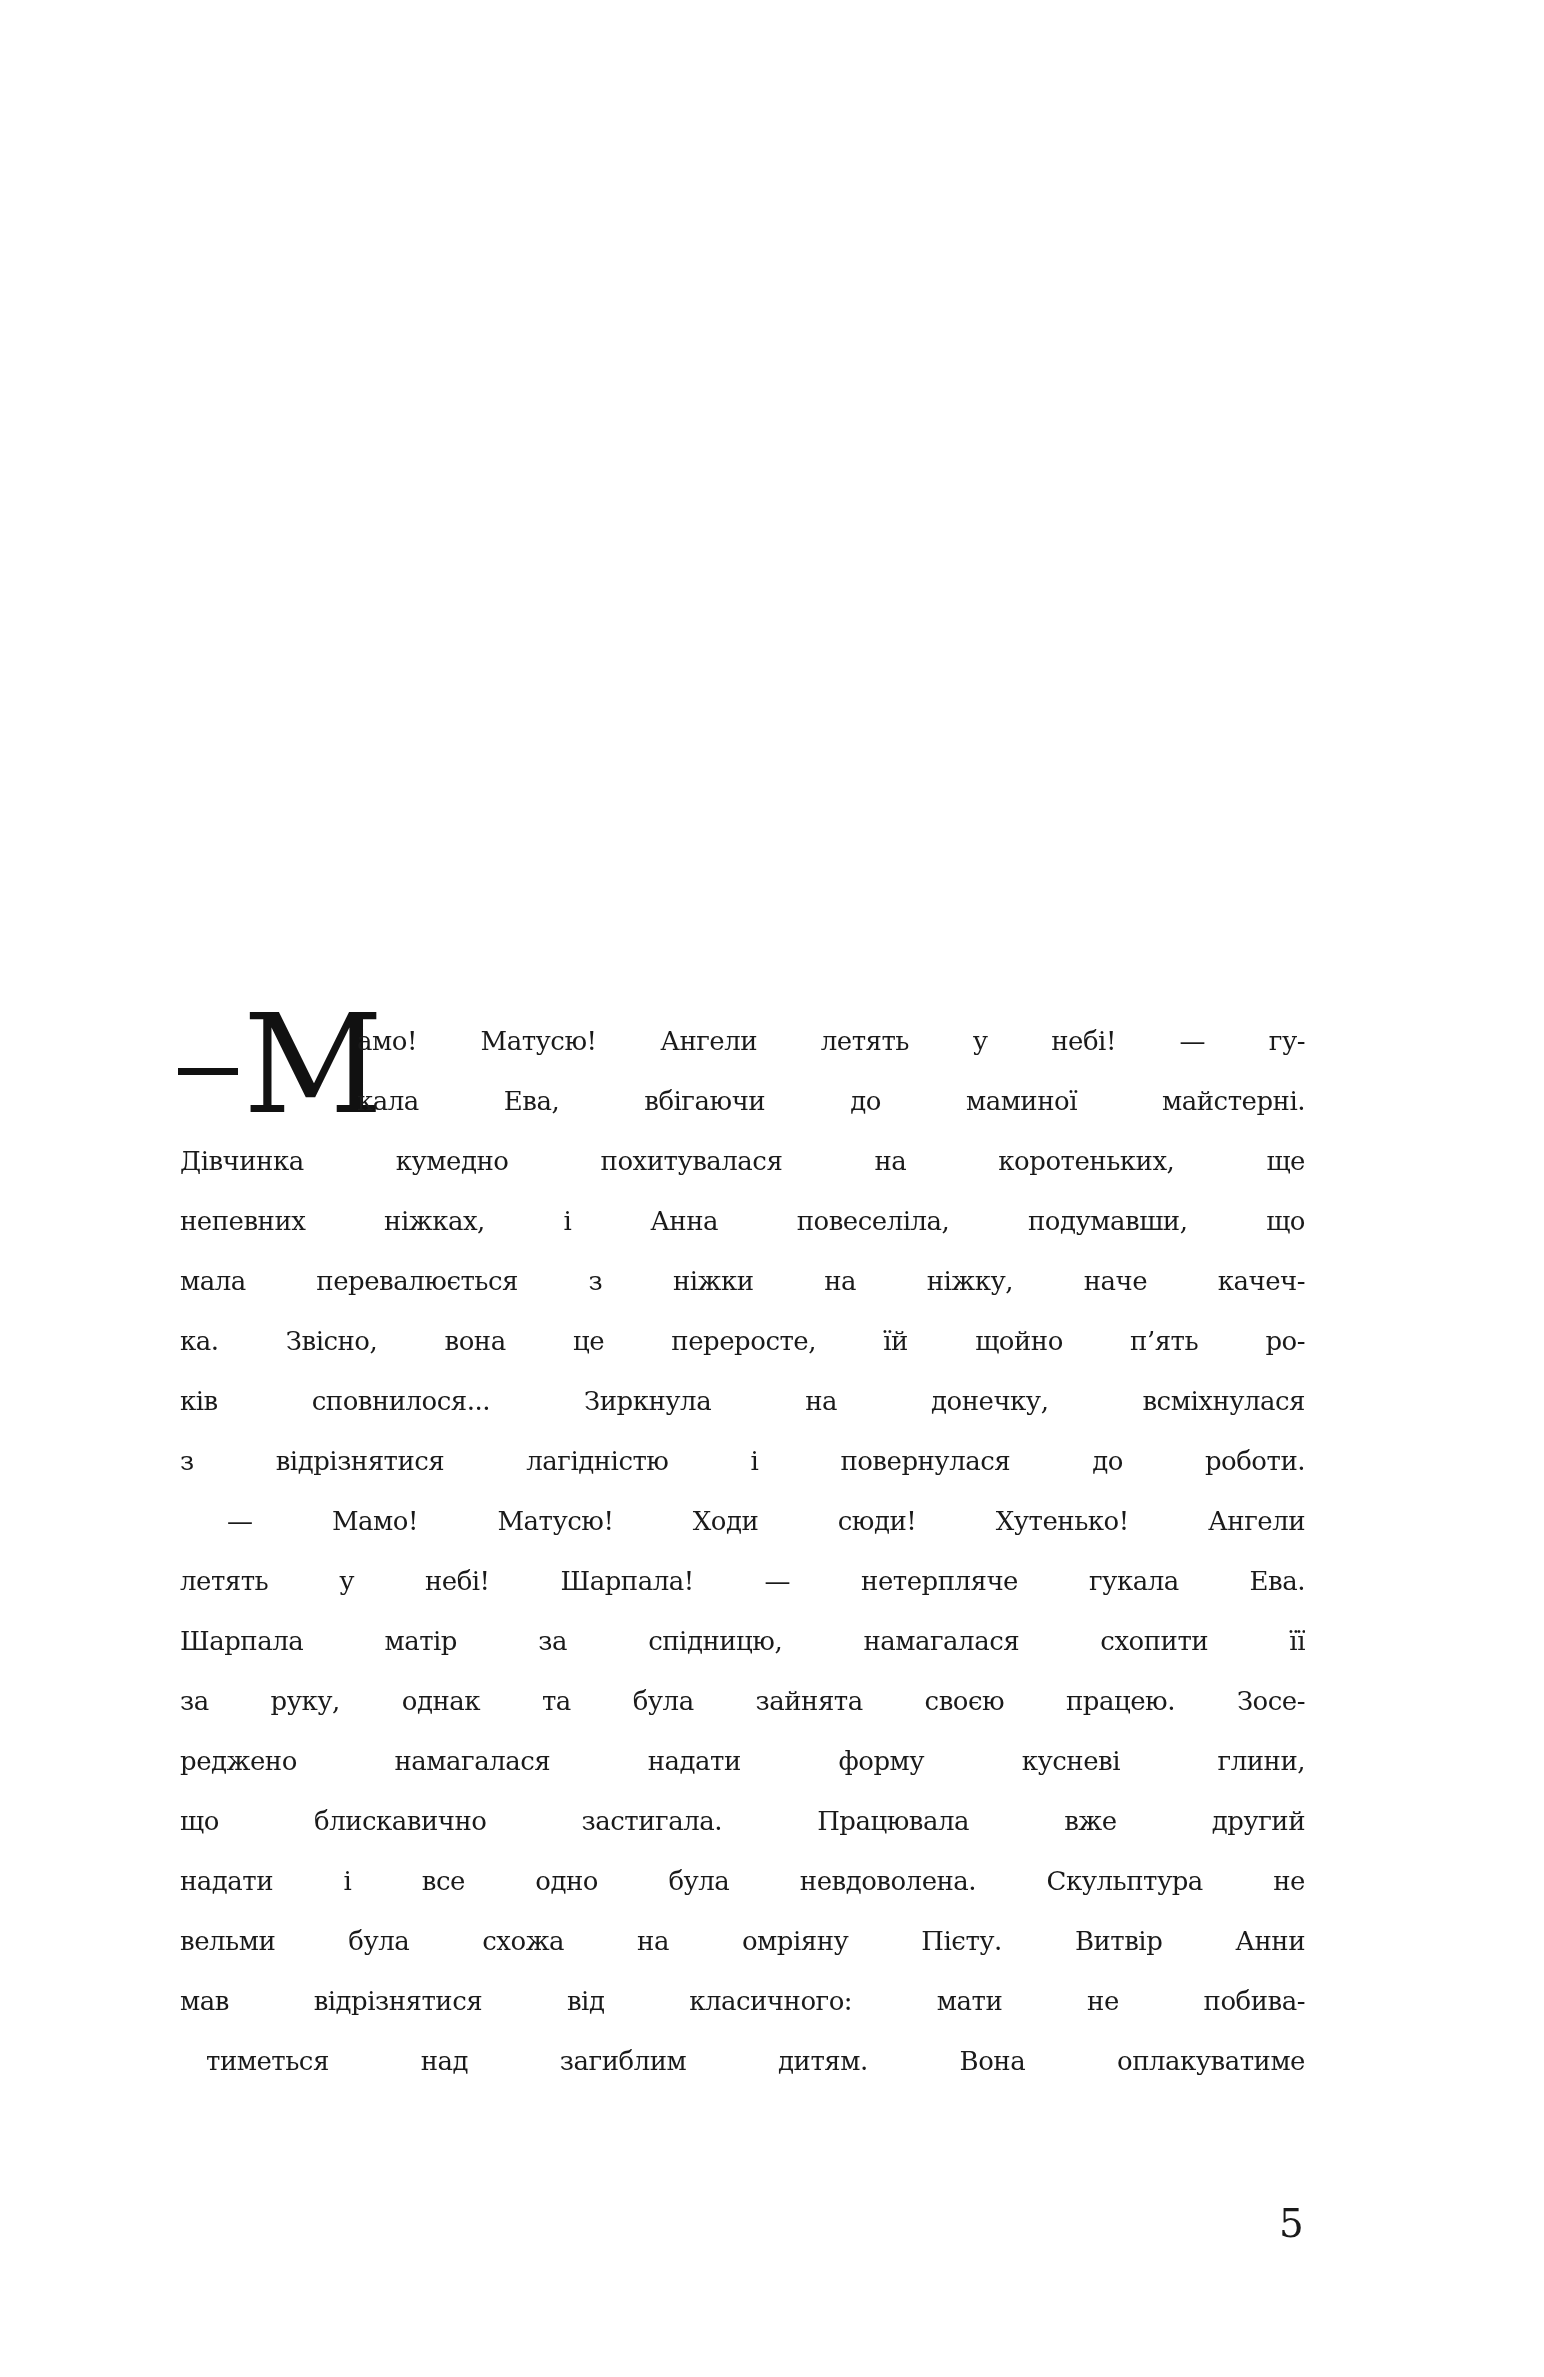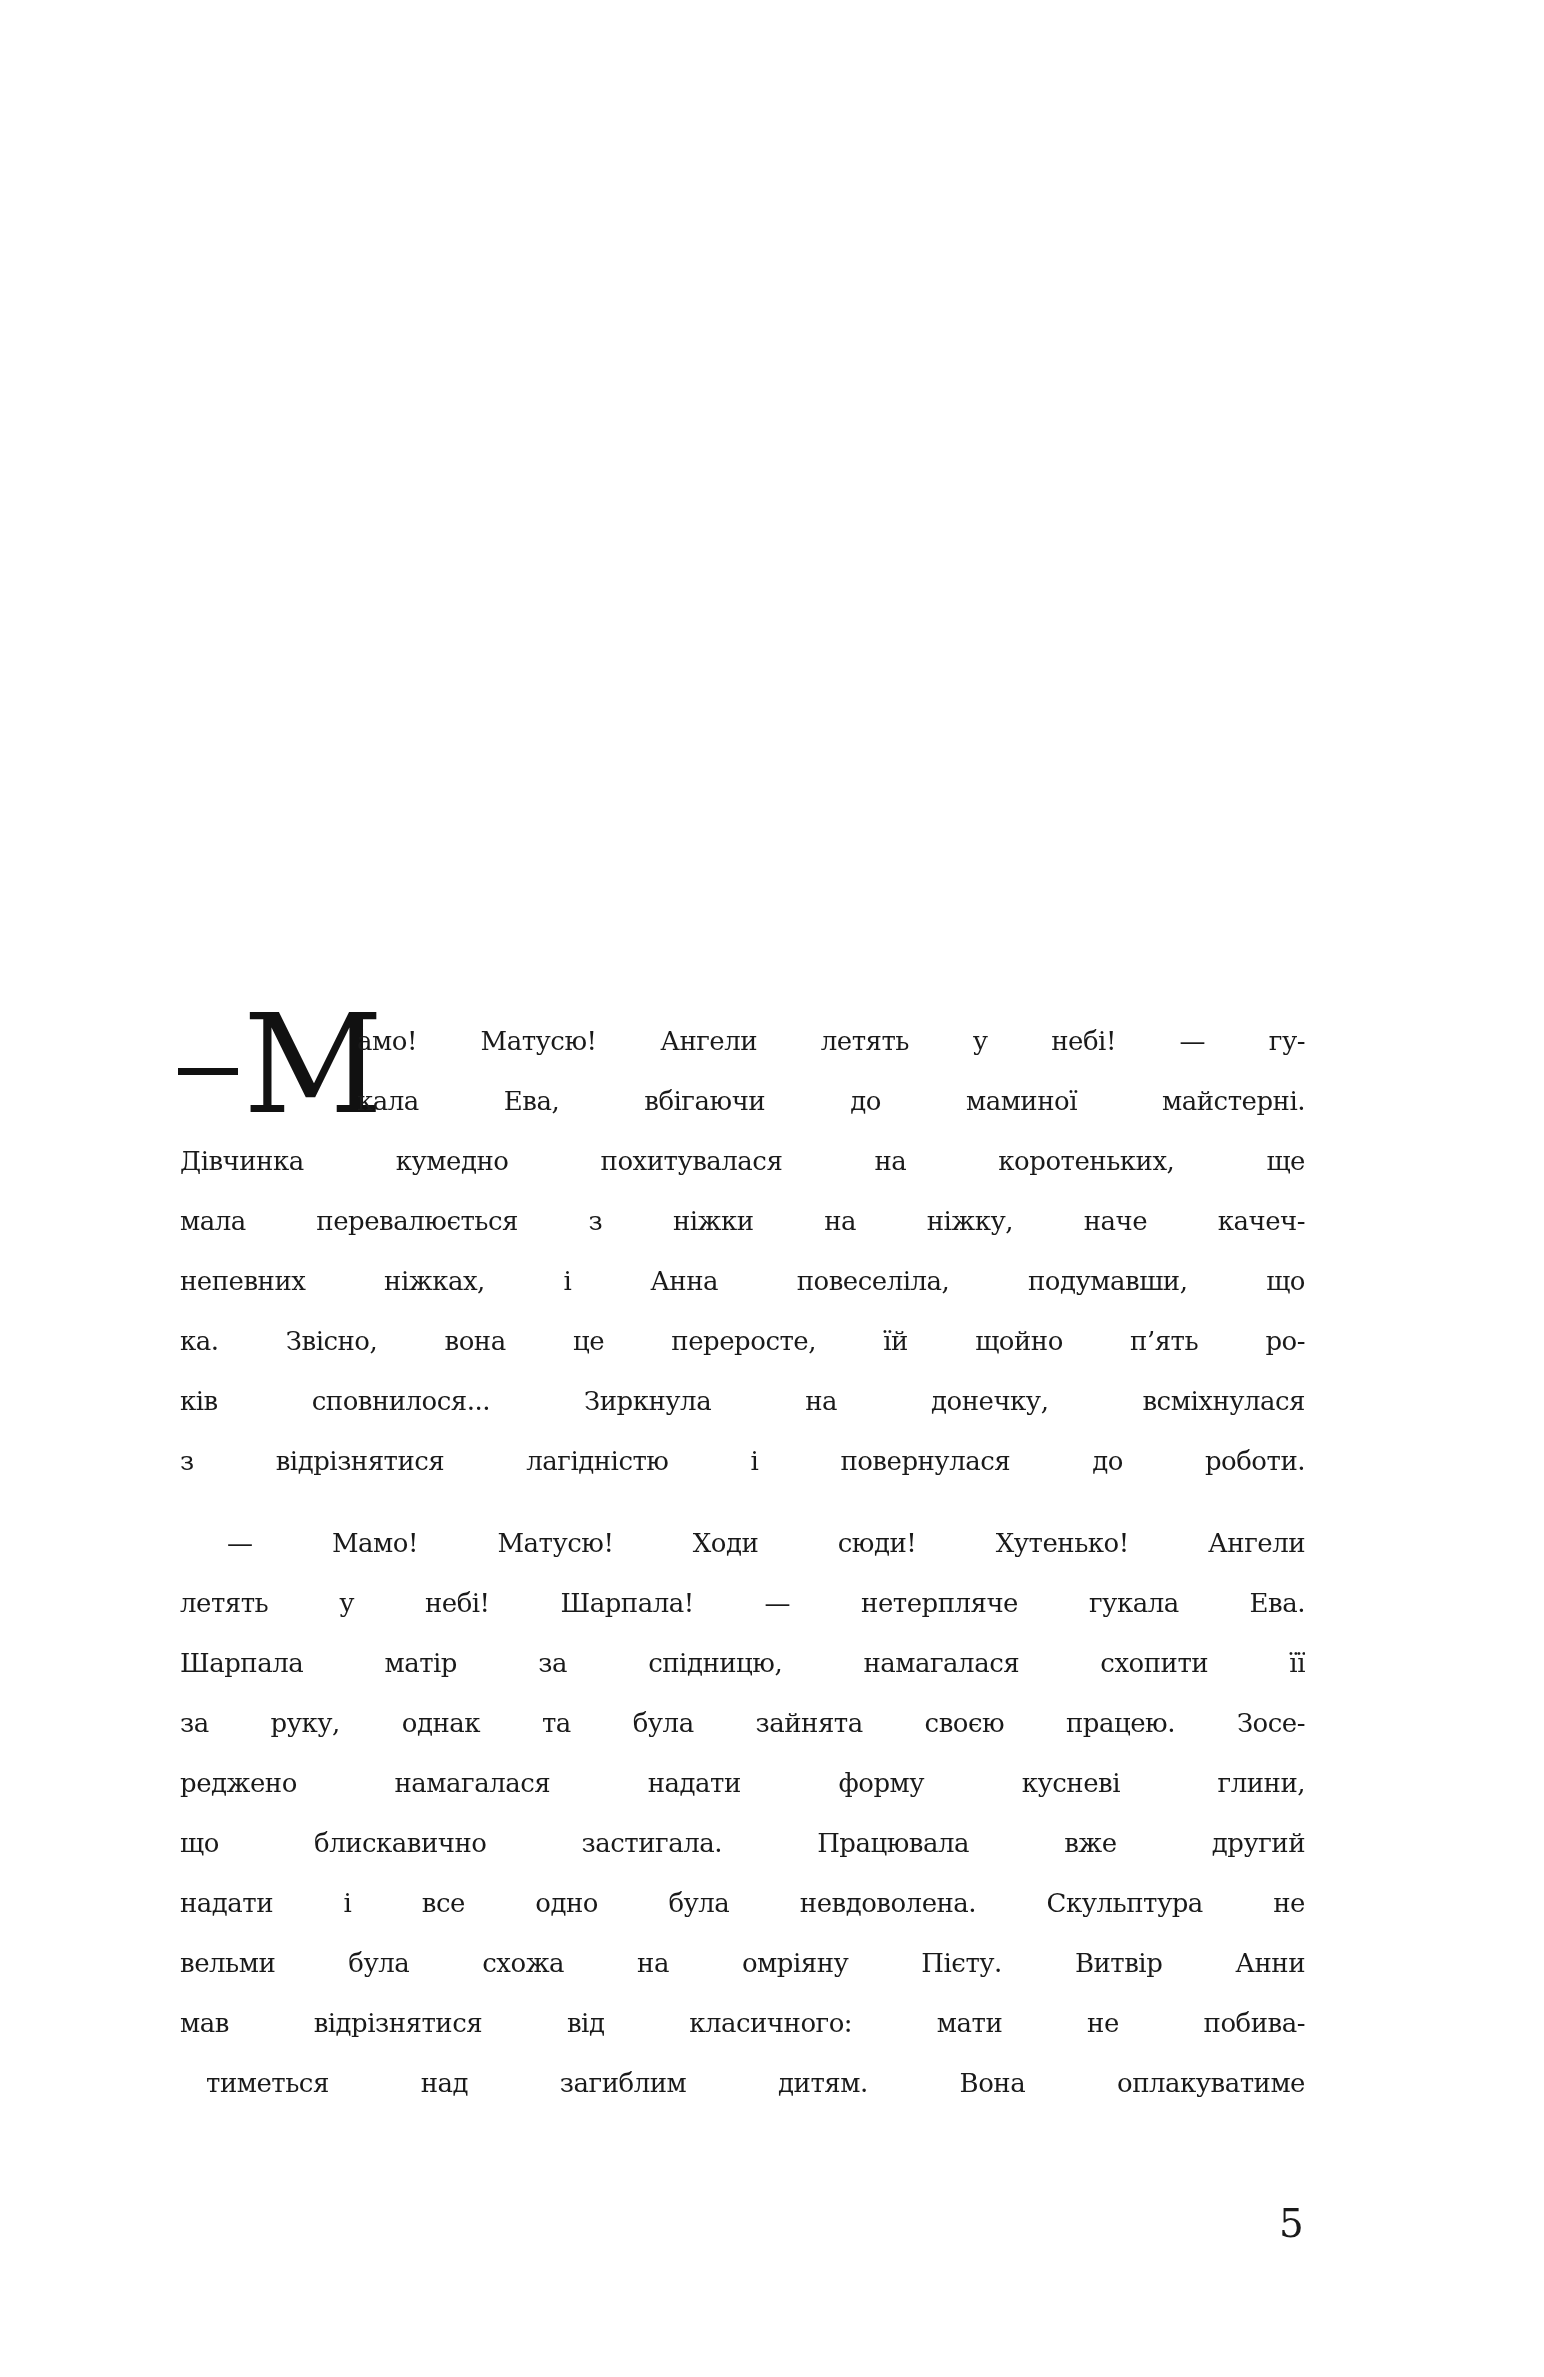--- a/index.html
+++ b/index.html
@@ -40,21 +40,20 @@
       text-align-last: justify;
       -moz-text-align-last: justify;
       display: block;
     }
     .line.last {
       text-align-last: justify;
       margin-left: 26px;
     }
     .line.indent {
       padding-left: 47px;
-      margin-top: 22px;
     }
     .line.dropcap-line {
       padding-left: 177px;
     }
     .line-text {
       display: block;
       width: 100%;
       text-align: justify;
       text-align-last: justify;
       white-space: normal;
@@ -112,24 +111,24 @@
       <div class="line dropcap-line">
           <span class="line-text">амо! Матусю! Ангели летять у небі! — гу-</span>
         </div>
       <div class="line dropcap-line">
           <span class="line-text">кала Ева, вбігаючи до маминої майстерні.</span>
         </div>
       <div class="line">
           <span class="line-text">Дівчинка кумедно похитувалася на коротеньких, ще</span>
         </div>
       <div class="line">
-          <span class="line-text">мала перевалюється з ніжки на ніжку, наче качеч-</span>
+          <span class="line-text">непевних ніжках, і Анна повеселіла, подумавши, що</span>
         </div>
       <div class="line">
-          <span class="line-text">непевних ніжках, і Анна повеселіла, подумавши, що</span>
+          <span class="line-text">мала перевалюється з ніжки на ніжку, наче качеч-</span>
         </div>
       <div class="line">
           <span class="line-text">ка. Звісно, вона це переросте, їй щойно п’ять ро-</span>
         </div>
       <div class="line">
           <span class="line-text">ків сповнилося... Зиркнула на донечку, всміхнулася</span>
         </div>
       <div class="line">
           <span class="line-text">з відрізнятися лагідністю і повернулася до роботи.</span>
         </div>

